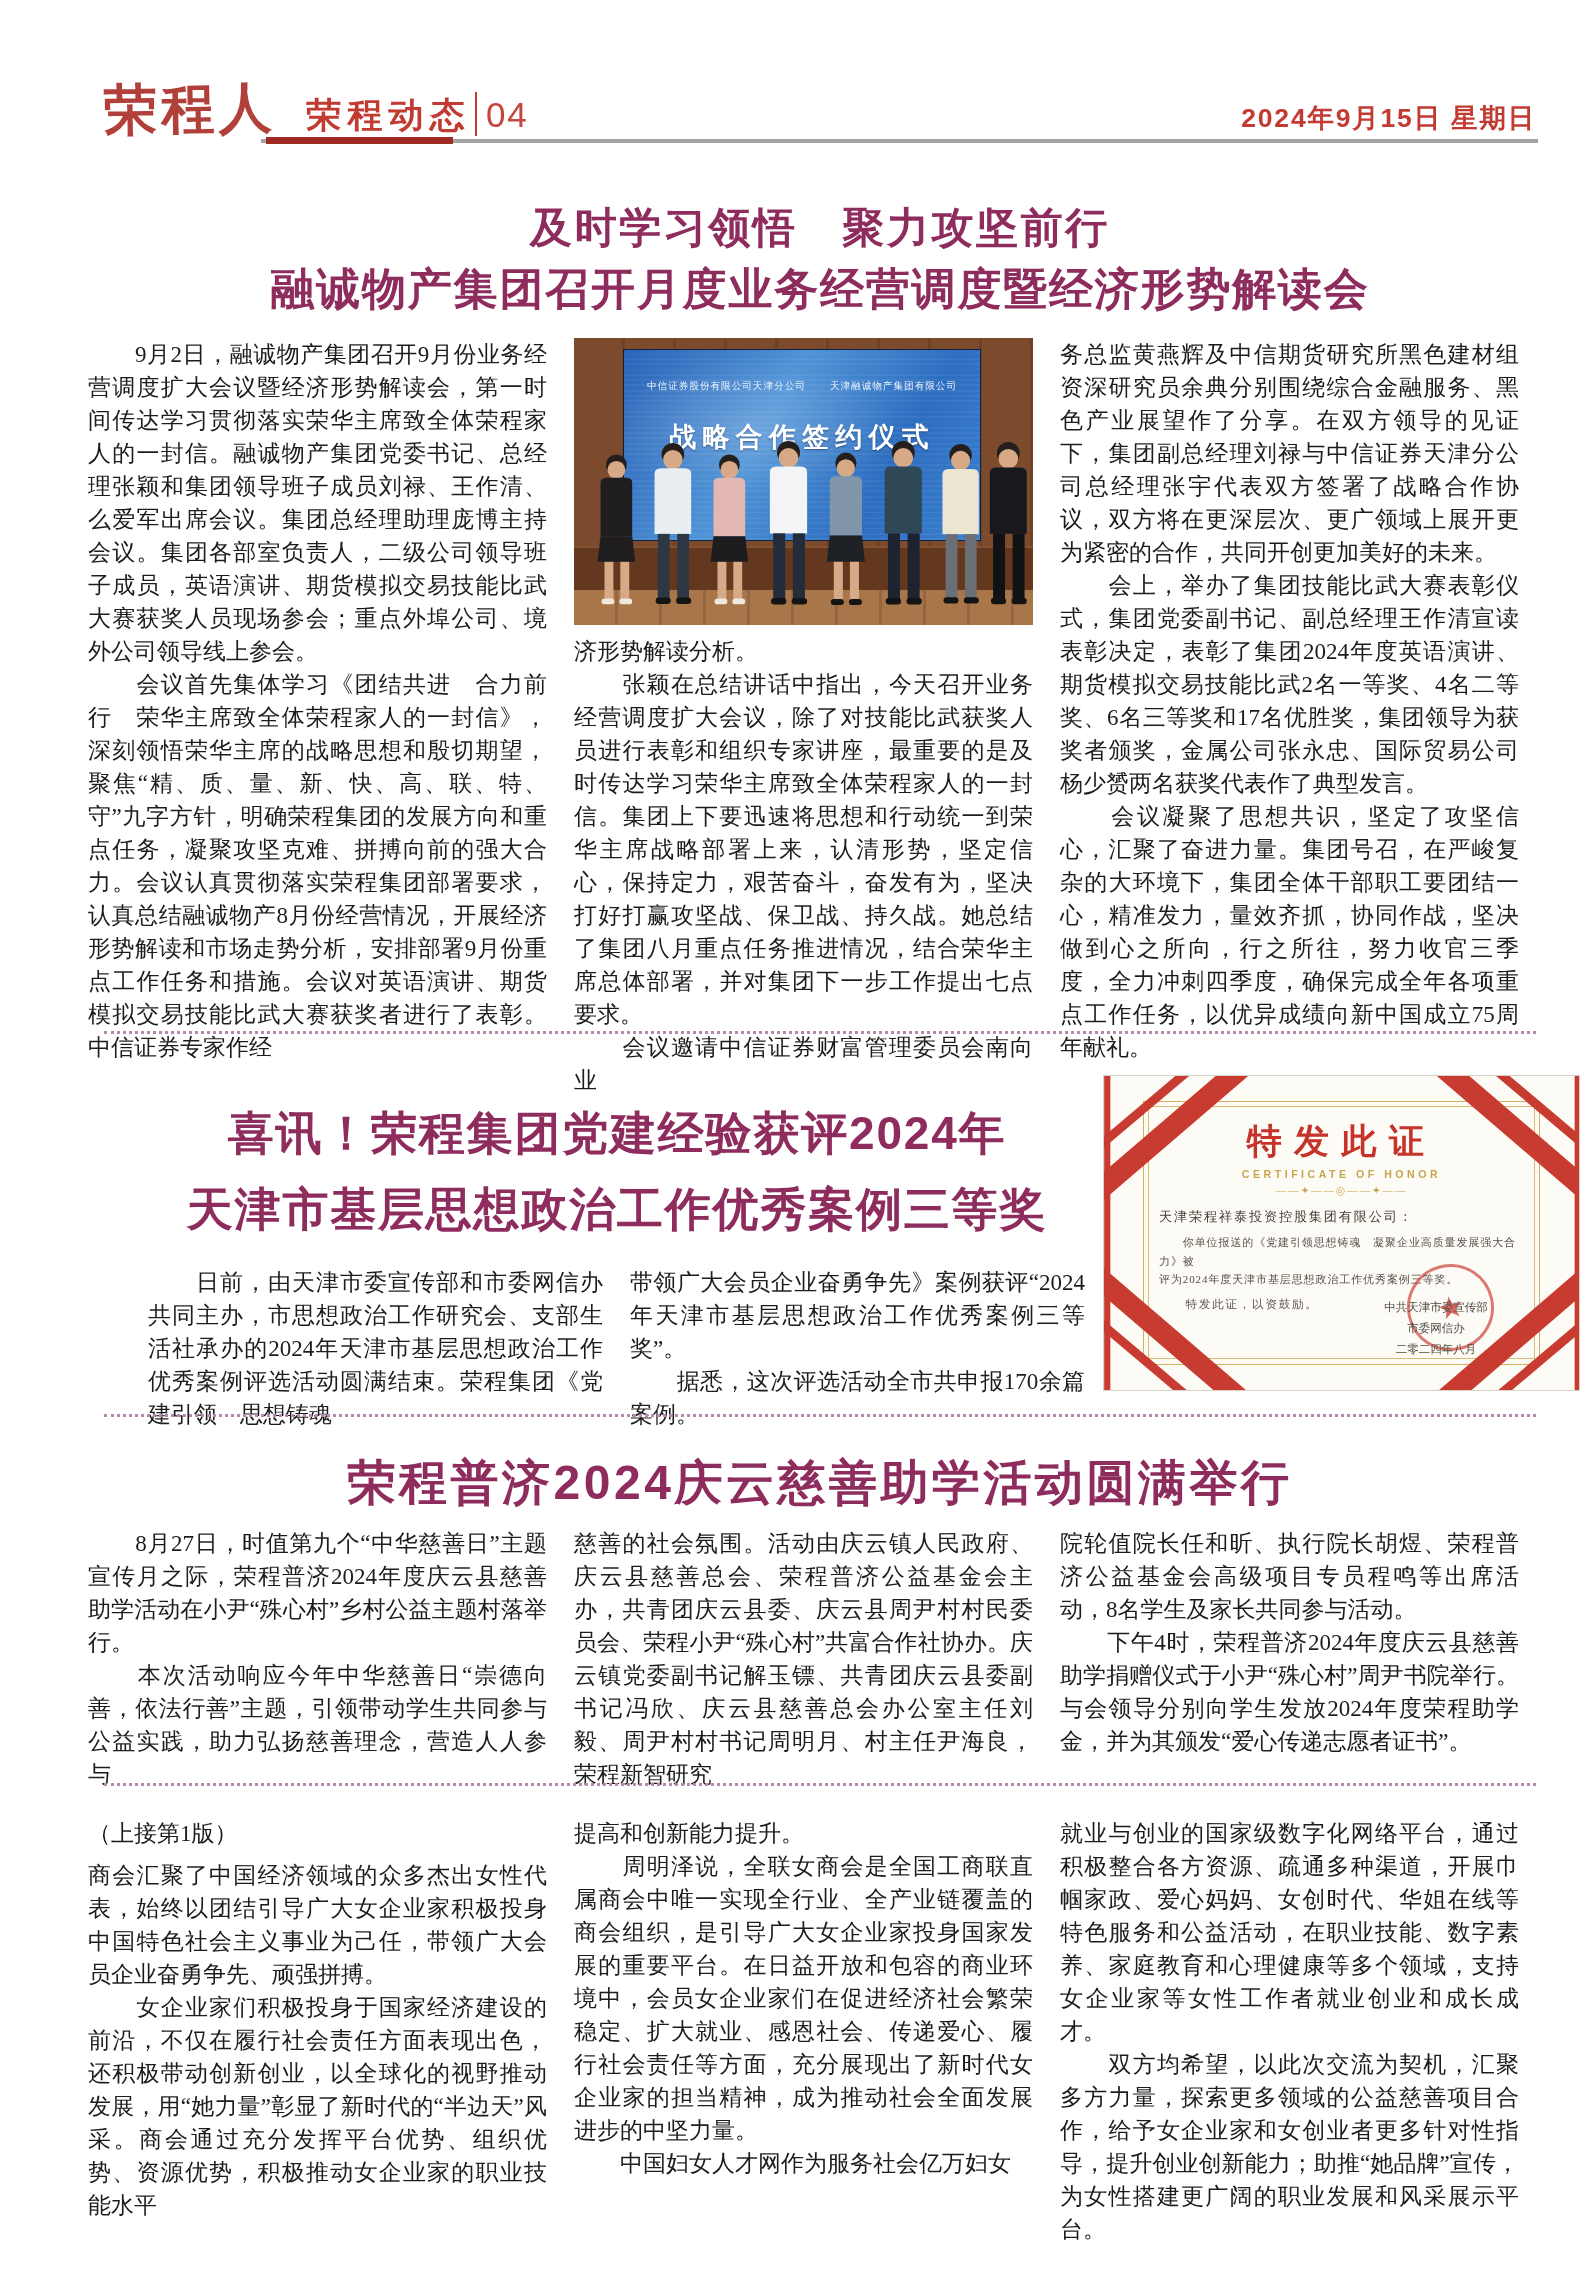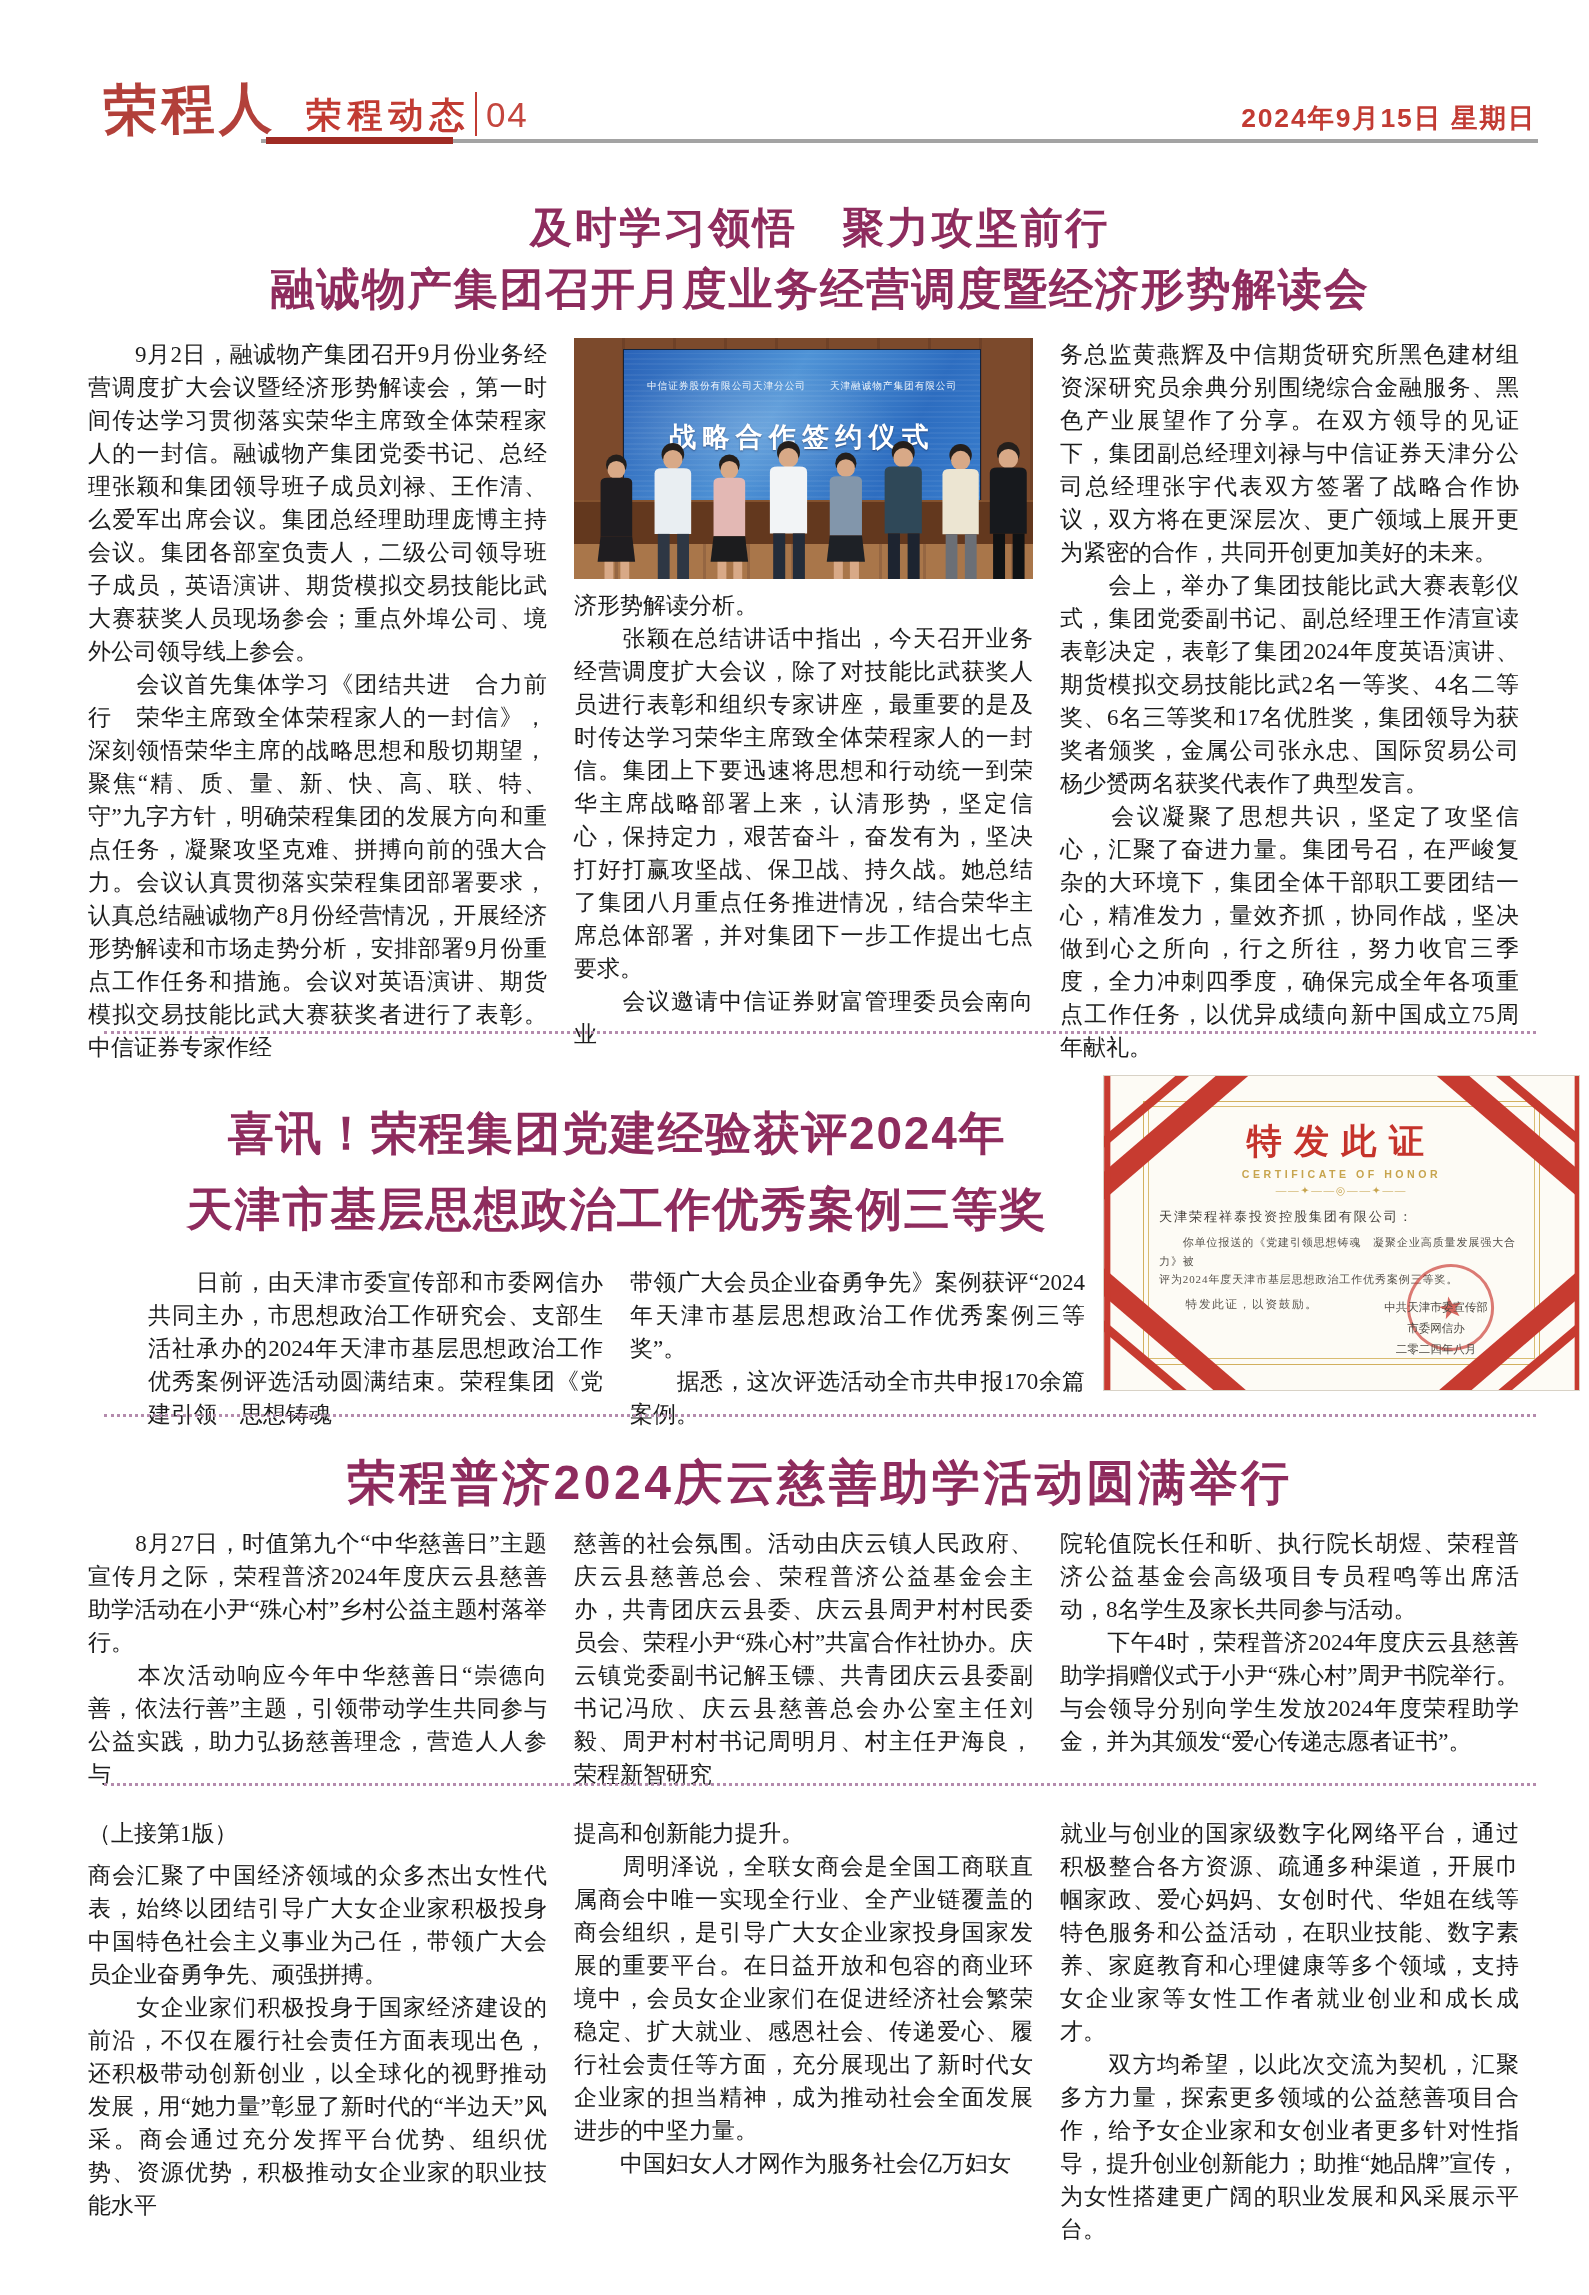--- a/index.html
+++ b/index.html
@@ -41,21 +41,21 @@
        color:var(--ink);}
   .col p{margin:0;}
   #a1-body{top:338px;}
   #a3-body{top:1527px;}
 
   
   .dotted-sep{position:absolute;left:104px;width:1432px;border-top:3.5px dotted #b48bad;height:0;}
   #sep1{top:1031px;} #sep2{top:1414px;} #sep3{top:1783px;}
 
   
-  .photo{position:relative;width:459px;height:241px;margin-bottom:9.7px;overflow:hidden;
+  .photo{position:relative;width:459px;height:287px;margin-bottom:9.7px;overflow:hidden;
          background:
            repeating-linear-gradient(90deg,#7c4a2c 0 48px,#6f4127 48px 51px);}
   .photo .stage{position:absolute;left:0;right:0;bottom:35px;height:42px;background:#63381e;
                 border-top:2.6px solid #84522e;}
   .photo .floor{position:absolute;left:0;right:0;bottom:0;height:35px;
                 background:repeating-linear-gradient(90deg,#a9764a 0 41px,#956642 41px 44px);}
   .photo .screen{position:absolute;left:49px;top:10.6px;width:358px;height:192px;
                  background:
                    radial-gradient(ellipse 60% 50% at 35% 40%,rgba(255,255,255,.18),rgba(255,255,255,0) 70%),
                    repeating-linear-gradient(0deg,rgba(255,255,255,.05) 0 1.8px,rgba(255,255,255,0) 1.8px 5.3px),

